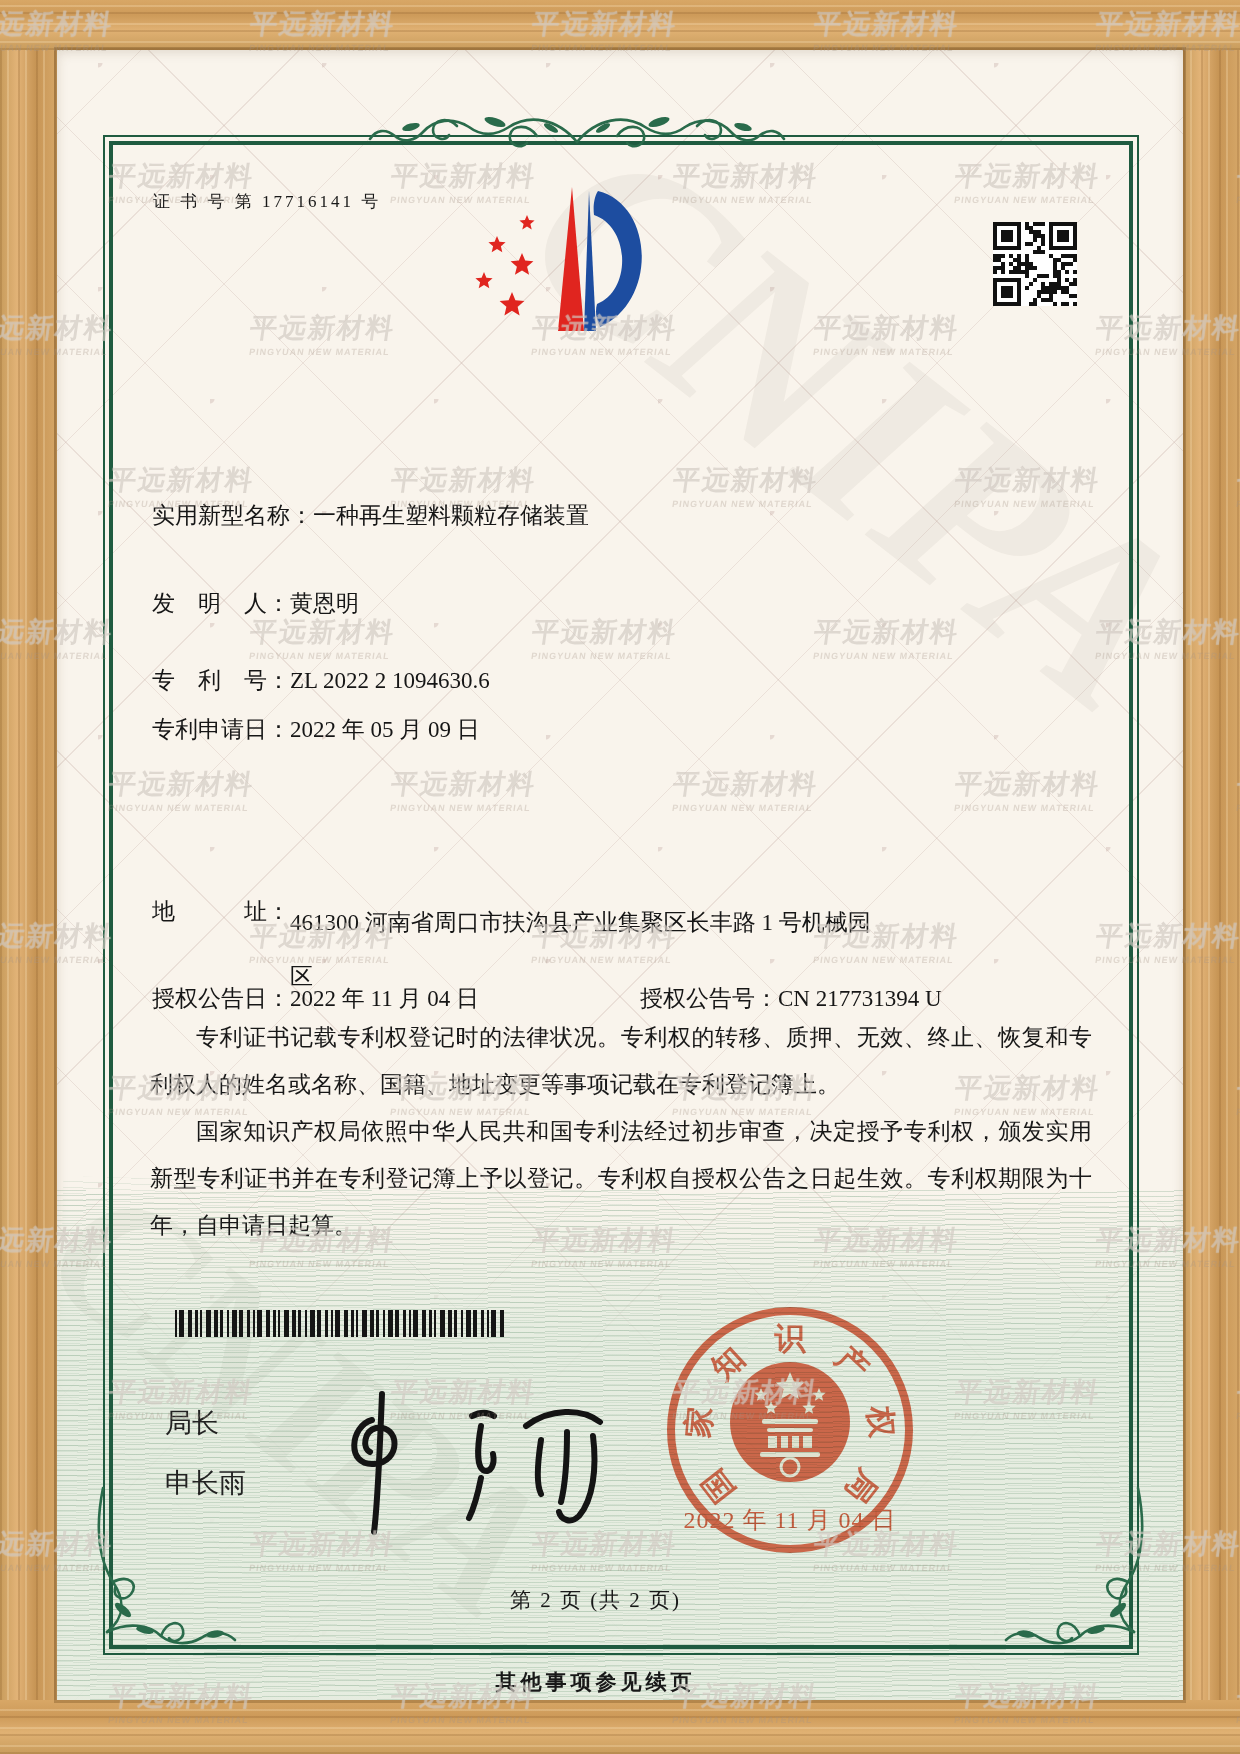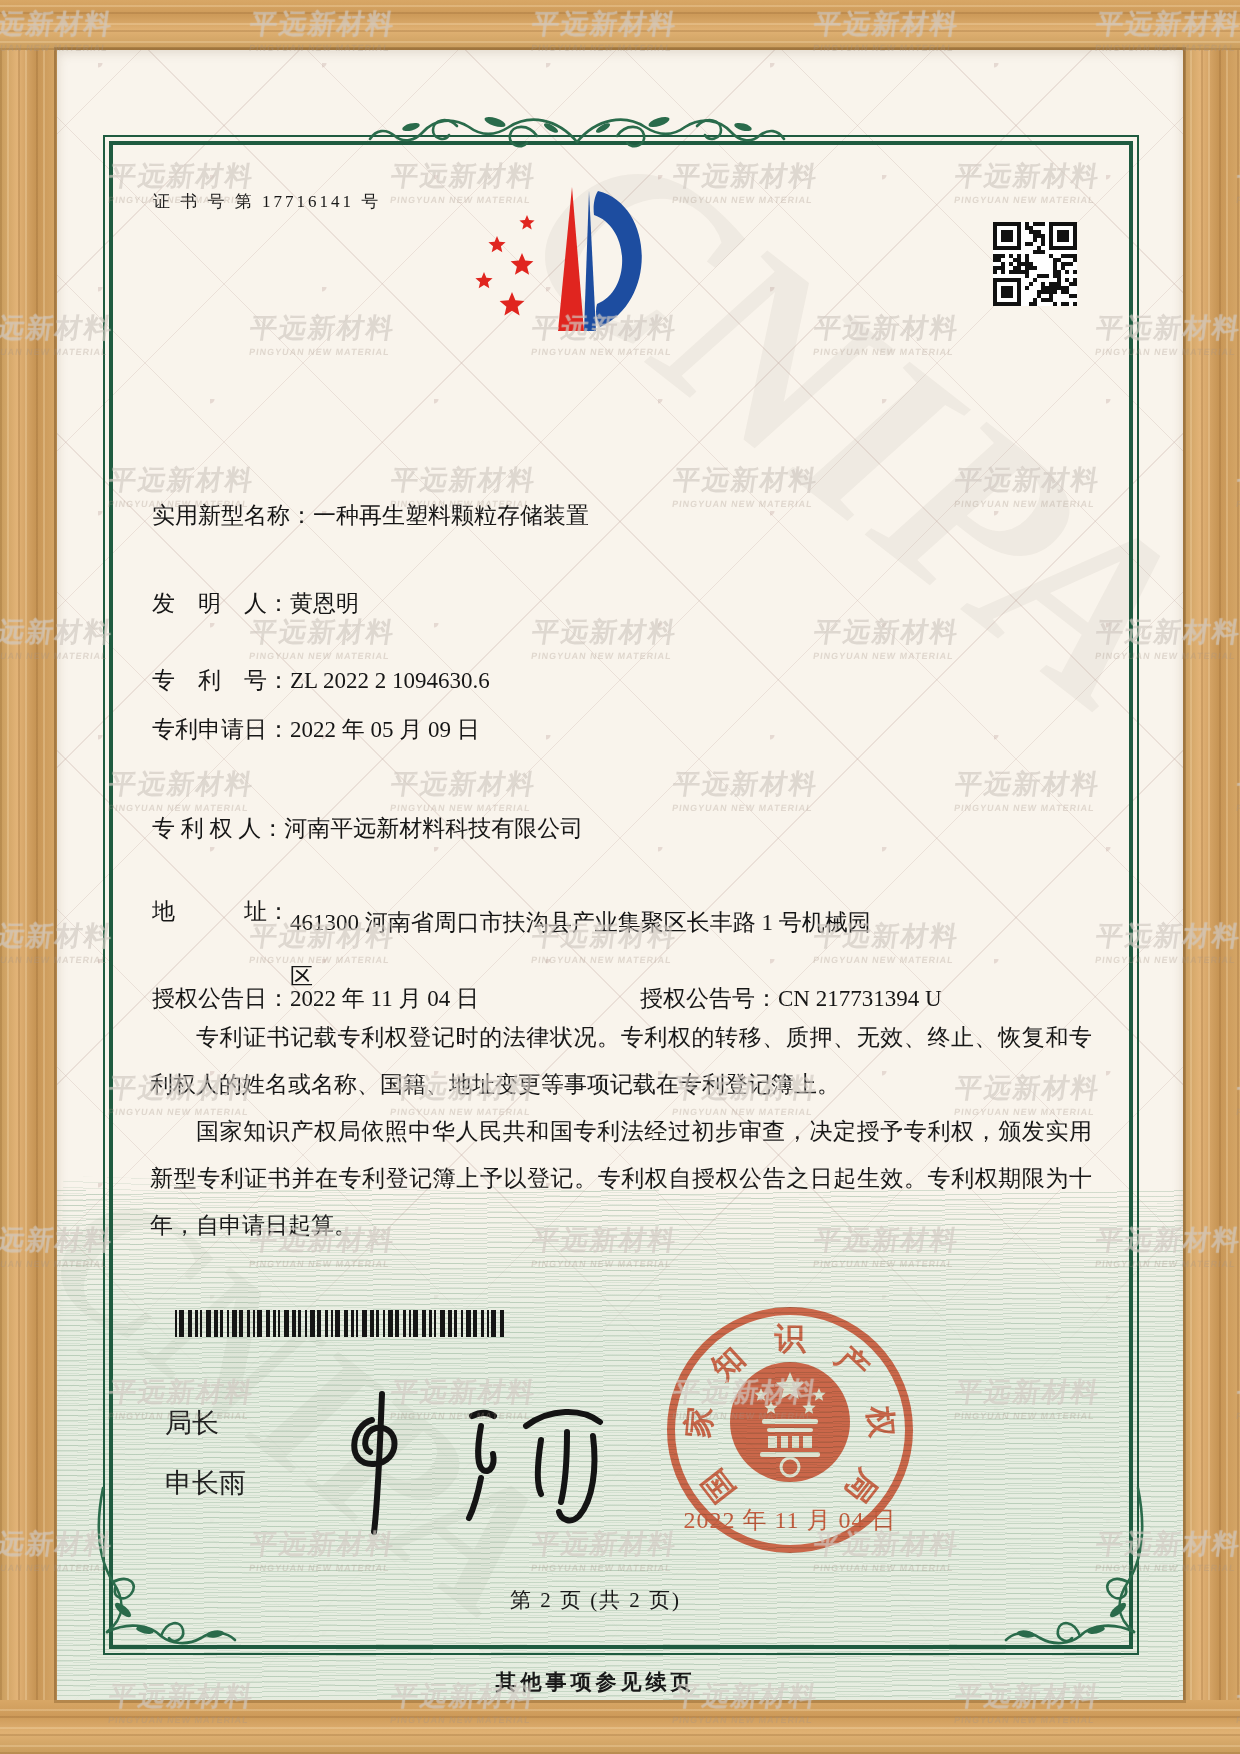--- a/index.html
+++ b/index.html
@@ -277,23 +277,20 @@
       </div>
       <div class="row" style="top:538px;">
         <span class="flabel">发　明　人：</span><span>黄恩明</span>
       </div>
       <div class="row" style="top:615px;">
         <span class="flabel">专　利　号：</span><span>ZL 2022 2 1094630.6</span>
       </div>
       <div class="row" style="top:664px;">
         <span class="flabel">专利申请日：</span><span>2022 年 05 月 09 日</span>
       </div>
-      <div class="row" style="top:763px;">
-        <span class="flabel">专 利 权 人：</span><span>河南平远新材料科技有限公司</span>
-      </div>
       <div class="row" style="top:846px;">
         <span class="flabel">地　　　址：</span><span class="fvalue-wrap">461300  河南省周口市扶沟县产业集聚区长丰路 1 号机械园区</span>
       </div>
       <div class="row" style="top:933px;">
         <span class="flabel">授权公告日：</span><span>2022 年 11 月 04 日</span>
       </div>
       <div class="row" style="top:933px;left:583px;">
         <span class="flabel">授权公告号：</span><span>CN 217731394 U</span>
       </div>
 

